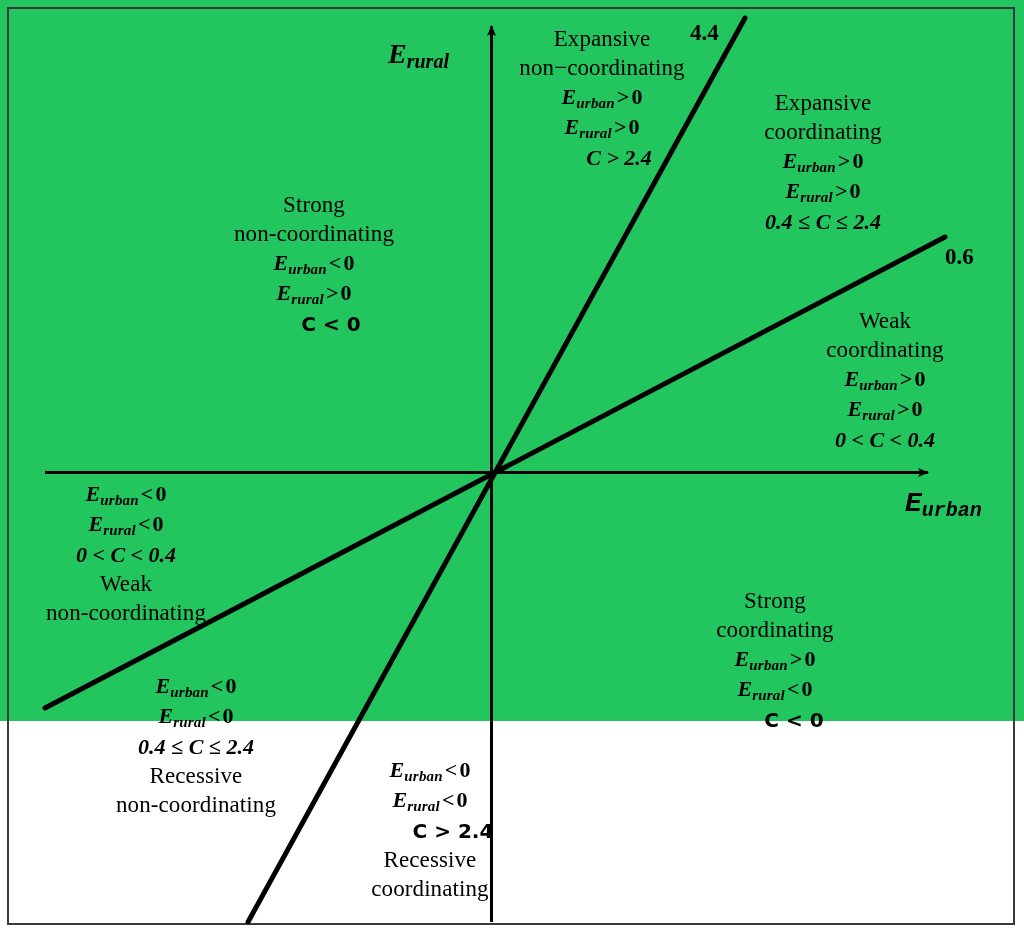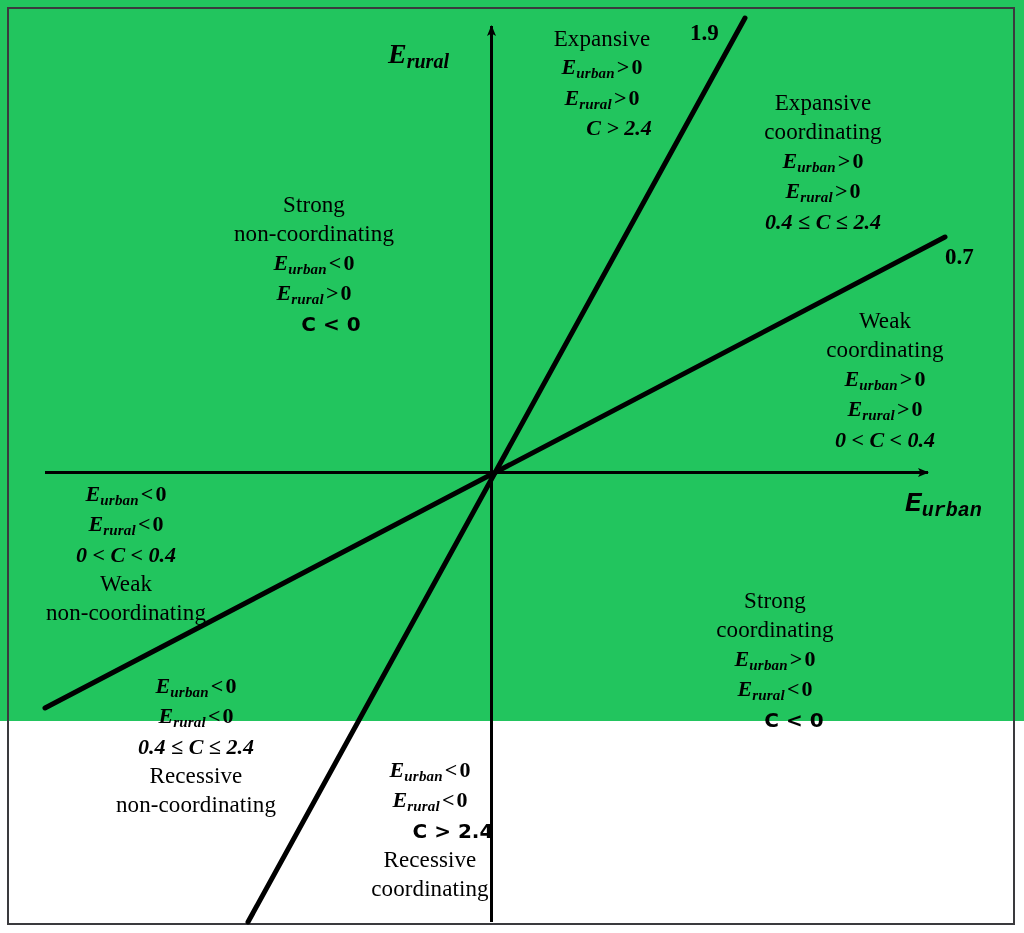--- a/index.html
+++ b/index.html
@@ -74,25 +74,26 @@
   </svg>
 
   <div class="axlabel" style="left:388px;top:38px;">
     <span>E</span><span class="sub">rural</span>
   </div>
 
   <div class="axlabel" style="left:905px;top:488px;font-family:Liberation Mono, monospace;">
     <span>E</span><span class="sub">urban</span>
   </div>
 
-  <div class="slope" style="left:690px;top:20px;">1.9</div>
-  <div class="slope" style="left:945px;top:244px;">0.7</div>
+  <div class="slope" style="left:690px;top:20px;">4.4</div>
+  <div class="slope" style="left:945px;top:244px;">0.6</div>
 
   <div class="blk" style="left:497px;top:24px;width:210px;">
     <div class="ttl">Expansive</div>
+    <div class="ttl">non−coordinating</div>
     <div class="eq">
       <span class="v">E</span><span class="sub">urban</span><span class="op">&gt;</span><span class="num">0</span>
     </div>
     <div class="eq">
       <span class="v">E</span><span class="sub">rural</span><span class="op">&gt;</span><span class="num">0</span>
     </div>
     <div class="eq" style="text-align:center;padding-left:34px;">
       <span class="v">C &gt; 2.4</span>
     </div>
   </div>

